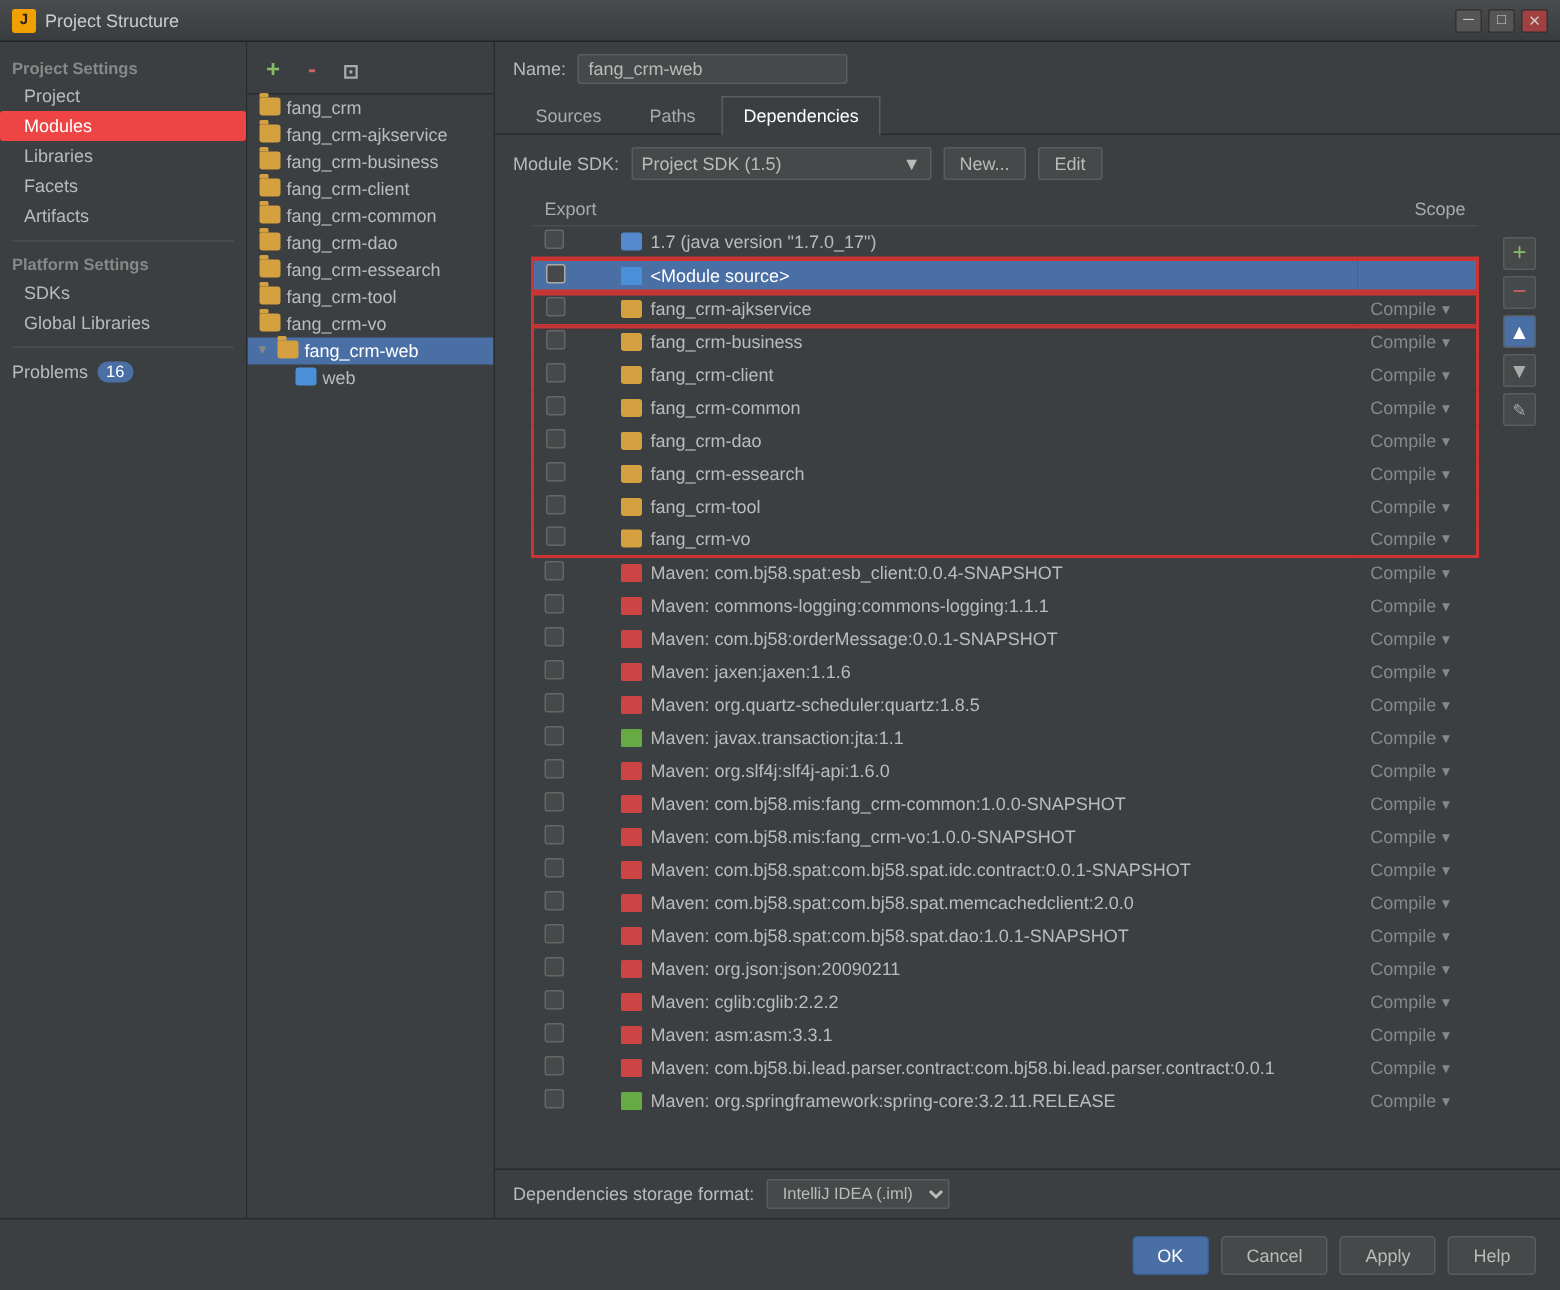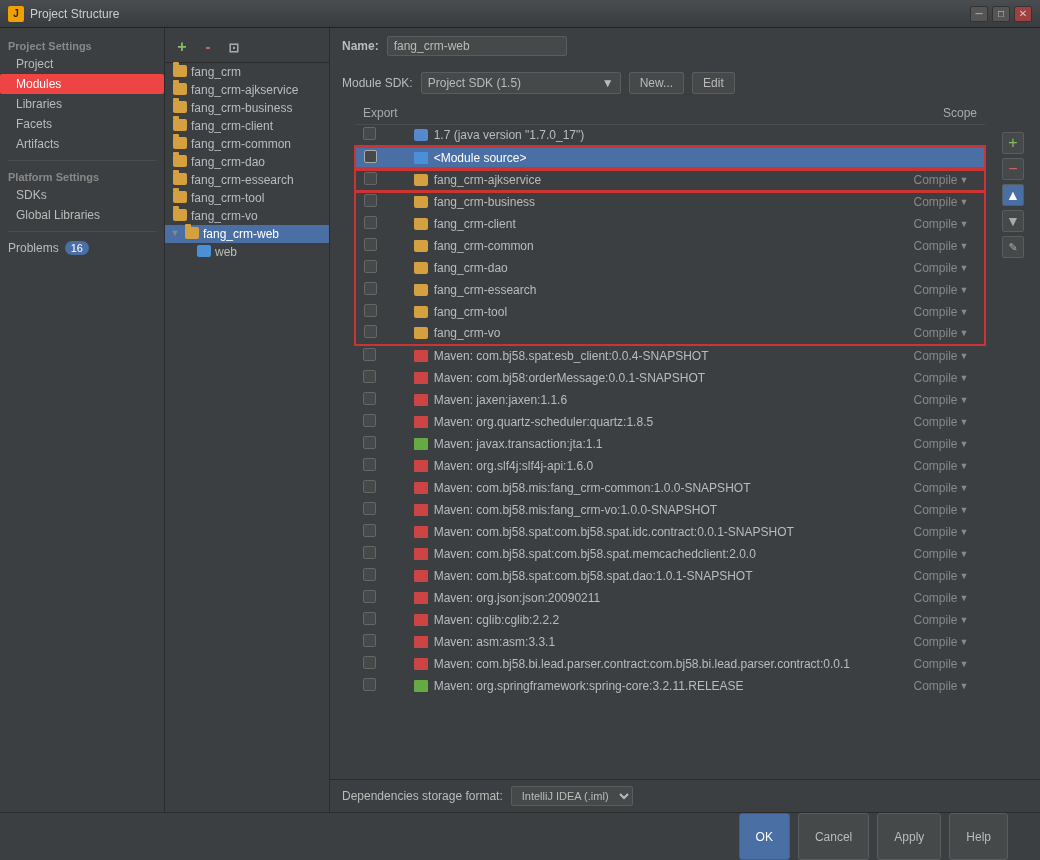--- a/index.html
+++ b/index.html
@@ -174,21 +174,20 @@
     }
     .name-row {
       display: flex;
       align-items: center;
       padding: 8px 12px;
       gap: 8px;
     }
     .name-label {
       color: #bbbbbb;
       font-size: 12px;
-      font-weight: bold;
     }
     .name-input {
       background: #45494a;
       border: 1px solid #5a5d5f;
       color: #bbbbbb;
       padding: 2px 6px;
       font-size: 12px;
       width: 180px;
       border-radius: 2px;
     }
@@ -353,22 +352,23 @@
       font-size: 11px;
       border-radius: 2px;
     }
 
     
     .action-bar {
       height: 48px;
       background: #3c3f41;
       border-top: 1px solid #2b2b2b;
       display: flex;
+      align-items: center;
       justify-content: flex-end;
-      padding: 0 32px;
+      padding: 0 16px;
       gap: 8px;
     }
     .action-btn {
       padding: 5px 16px;
       background: #45494a;
       border: 1px solid #5a5d5f;
       color: #bbbbbb;
       border-radius: 3px;
       cursor: pointer;
       font-size: 12px;
@@ -465,20 +465,25 @@
       <span>web</span>
     </div>
   </div>
 
   <div class="right-panel">
     <div class="name-row">
       <span class="name-label">Name:</span>
       <input class="name-input" type="text" value="fang_crm-web" style="">
     </div>
 
+    <div class="tabs-row">
+      <div class="tab">Sources</div>
+      <div class="tab">Paths</div>
+      <div class="tab active">Dependencies</div>
+    </div>
 
     <div class="sdk-row">
       <span class="sdk-label">Module SDK:</span>
       <div class="sdk-select">
         <span>Project SDK (1.5)</span>
         <span>▼</span>
       </div>
       <button class="sdk-btn">New...</button>
       <button class="sdk-btn">Edit</button>
     </div>
@@ -651,20 +656,35 @@
                     <span>Compile</span>
                     <span class="scope-arrow">▼</span>
                   </div>
                 </td>
             </tr>
             <tr>
               <td><div class="checkbox"></div></td>
               <td>
                   <div class="dep-name">
                 <span class="maven-icon"></span>
+                <span>Maven:  commons-logging:commons-logging:1.1.1</span>
+              </div>
+                </td>
+              <td class="scope-col">
+                  <div class="scope-dropdown">
+                    <span>Compile</span>
+                    <span class="scope-arrow">▼</span>
+                  </div>
+                </td>
+            </tr>
+            <tr>
+              <td><div class="checkbox"></div></td>
+              <td>
+                  <div class="dep-name">
+                <span class="maven-icon"></span>
                 <span>Maven:  com.bj58:orderMessage:0.0.1-SNAPSHOT</span>
               </div>
                 </td>
               <td class="scope-col">
                   <div class="scope-dropdown">
                     <span>Compile</span>
                     <span class="scope-arrow">▼</span>
                   </div>
                 </td>
             </tr>

